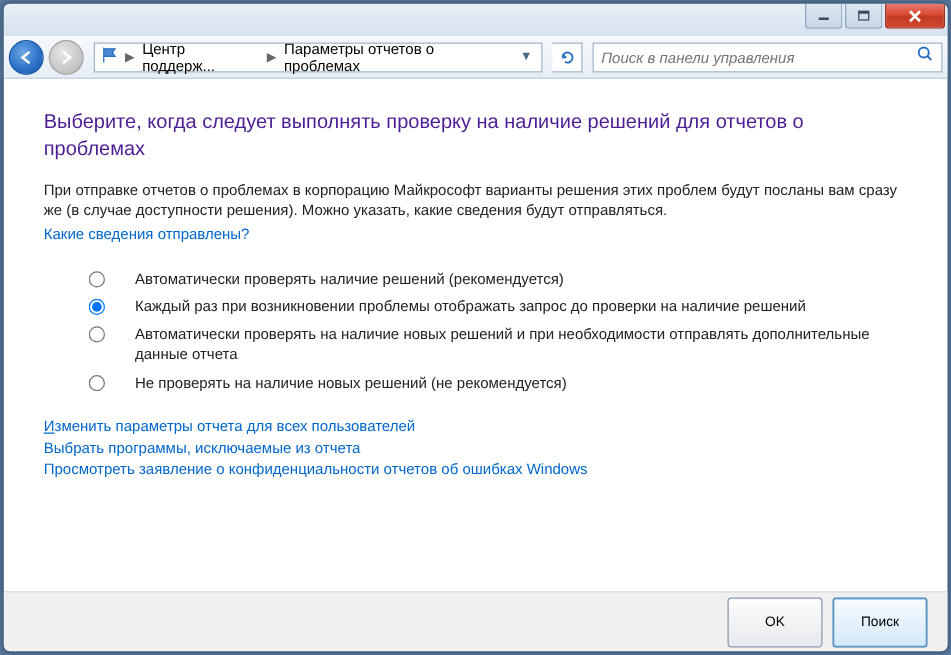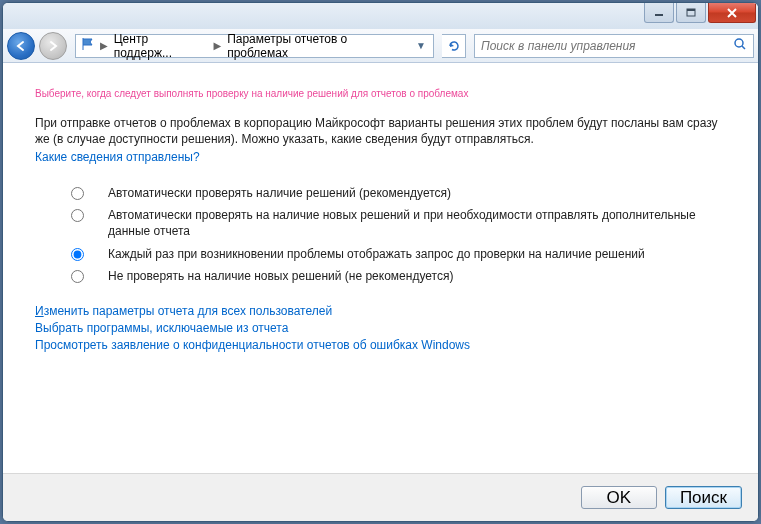--- a/index.html
+++ b/index.html
@@ -17,31 +17,31 @@
 .addr{flex:1;height:24px;border:1px solid #9db4cc;background:#fff;display:flex;align-items:center;padding:0 4px;gap:4px;font-size:12px;margin:0 4px}
 .addr .flag{color:#2a6fc4}
 .addr .sep{color:#666;font-size:10px}
 .addr .crumb{cursor:pointer;padding:0 2px}
 .addr-drop{margin-left:auto;color:#4a6a8a;cursor:pointer;font-size:10px;padding:0 3px}
 .refresh{width:24px;height:24px;border:1px solid #9db4cc;border-left:none;background:#fff;display:flex;align-items:center;justify-content:center;cursor:pointer;color:#2a6fc4}
 .search{width:280px;height:24px;border:1px solid #9db4cc;background:#fff;display:flex;align-items:center;padding:0 6px;margin-left:4px}
 .search input{flex:1;border:none;outline:none;font-size:12px;font-style:italic;color:#888;background:transparent}
 .search .mag{color:#2a6fc4;cursor:pointer}
 .content{flex:1;padding:24px 32px 16px 32px;overflow:auto;font-size:12px;color:#222}
-.content h1{color:#ec4899;font-size:10px;font-weight:normal;margin-bottom:14px;line-height:1.35}
+.content h1{color:#4c1d95;font-size:16px;font-weight:normal;margin-bottom:14px;line-height:1.35}
 .content p{margin-bottom:2px;line-height:1.35}
 .content .link{color:#0066cc;cursor:pointer}
 .radios{margin:20px 0 20px 36px}
 .radio-row{display:flex;align-items:flex-start;gap:24px;margin-bottom:6px;line-height:1.35}
 .radio-row input{margin-top:2px;cursor:pointer}
 .radio-row label{cursor:pointer}
 .links-section{}
 .links-section div{margin-bottom:3px}
 .footer{height:48px;background:#f0f0f0;border-top:1px solid #d8d8d8;display:flex;align-items:center;justify-content:flex-end;padding:0 16px;gap:8px}
-.btn{min-width:76px;height:23px;border:1px solid #8a9bb0;border-radius:3px;background:linear-gradient(#fdfdfd,#e6e9ed);font-size:17px;cursor:pointer;padding:0 14px}
+.btn{min-width:76px;height:40px;border:1px solid #8a9bb0;border-radius:3px;background:linear-gradient(#fdfdfd,#e6e9ed);font-size:11px;cursor:pointer;padding:0 14px}
 .btn.default{border:1px solid #3c7fb1;box-shadow:0 0 0 1px #a8d4f2 inset;background:linear-gradient(#f6fbff,#d4e8f7)}
 .accel{text-decoration:underline}
 </style>
 </head>
 <body>
 
 <div class="window">
   <div class="titlebar">
     <div class="winbtn">
       <svg width="10" height="8">
@@ -105,26 +105,26 @@
     <h1>Выберите, когда следует выполнять проверку на наличие решений для отчетов о проблемах</h1>
     <p>При отправке отчетов о проблемах в корпорацию Майкрософт варианты решения этих проблем будут посланы вам сразу же (в случае доступности решения). Можно указать, какие сведения будут отправляться.</p>
     <p><span class="link">Какие сведения отправлены?</span></p>
 
     <div class="radios">
       <div class="radio-row">
         <input type="radio" name="opt" style="">
         <label>Автоматически проверять наличие решений (рекомендуется)</label>
       </div>
       <div class="radio-row">
+        <input type="radio" name="opt" checked="" style="">
+        <label>Каждый раз при возникновении проблемы отображать запрос до проверки на наличие решений</label>
+      </div>
+      <div class="radio-row">
         <input type="radio" name="opt" style="">
         <label>Автоматически проверять на наличие новых решений и при необходимости отправлять дополнительные данные отчета</label>
-      </div>
-      <div class="radio-row">
-        <input type="radio" name="opt" checked="" style="">
-        <label>Каждый раз при возникновении проблемы отображать запрос до проверки на наличие решений</label>
       </div>
       <div class="radio-row">
         <input type="radio" name="opt" style="">
         <label>Не проверять на наличие новых решений (не рекомендуется)</label>
       </div>
     </div>
 
     <div class="links-section">
       <div><span class="link"><span class="accel">И</span><span>зменить параметры отчета для всех пользователей</span></span></div>
       <div><span class="link">Выбрать программы, исключаемые из отчета</span></div>

